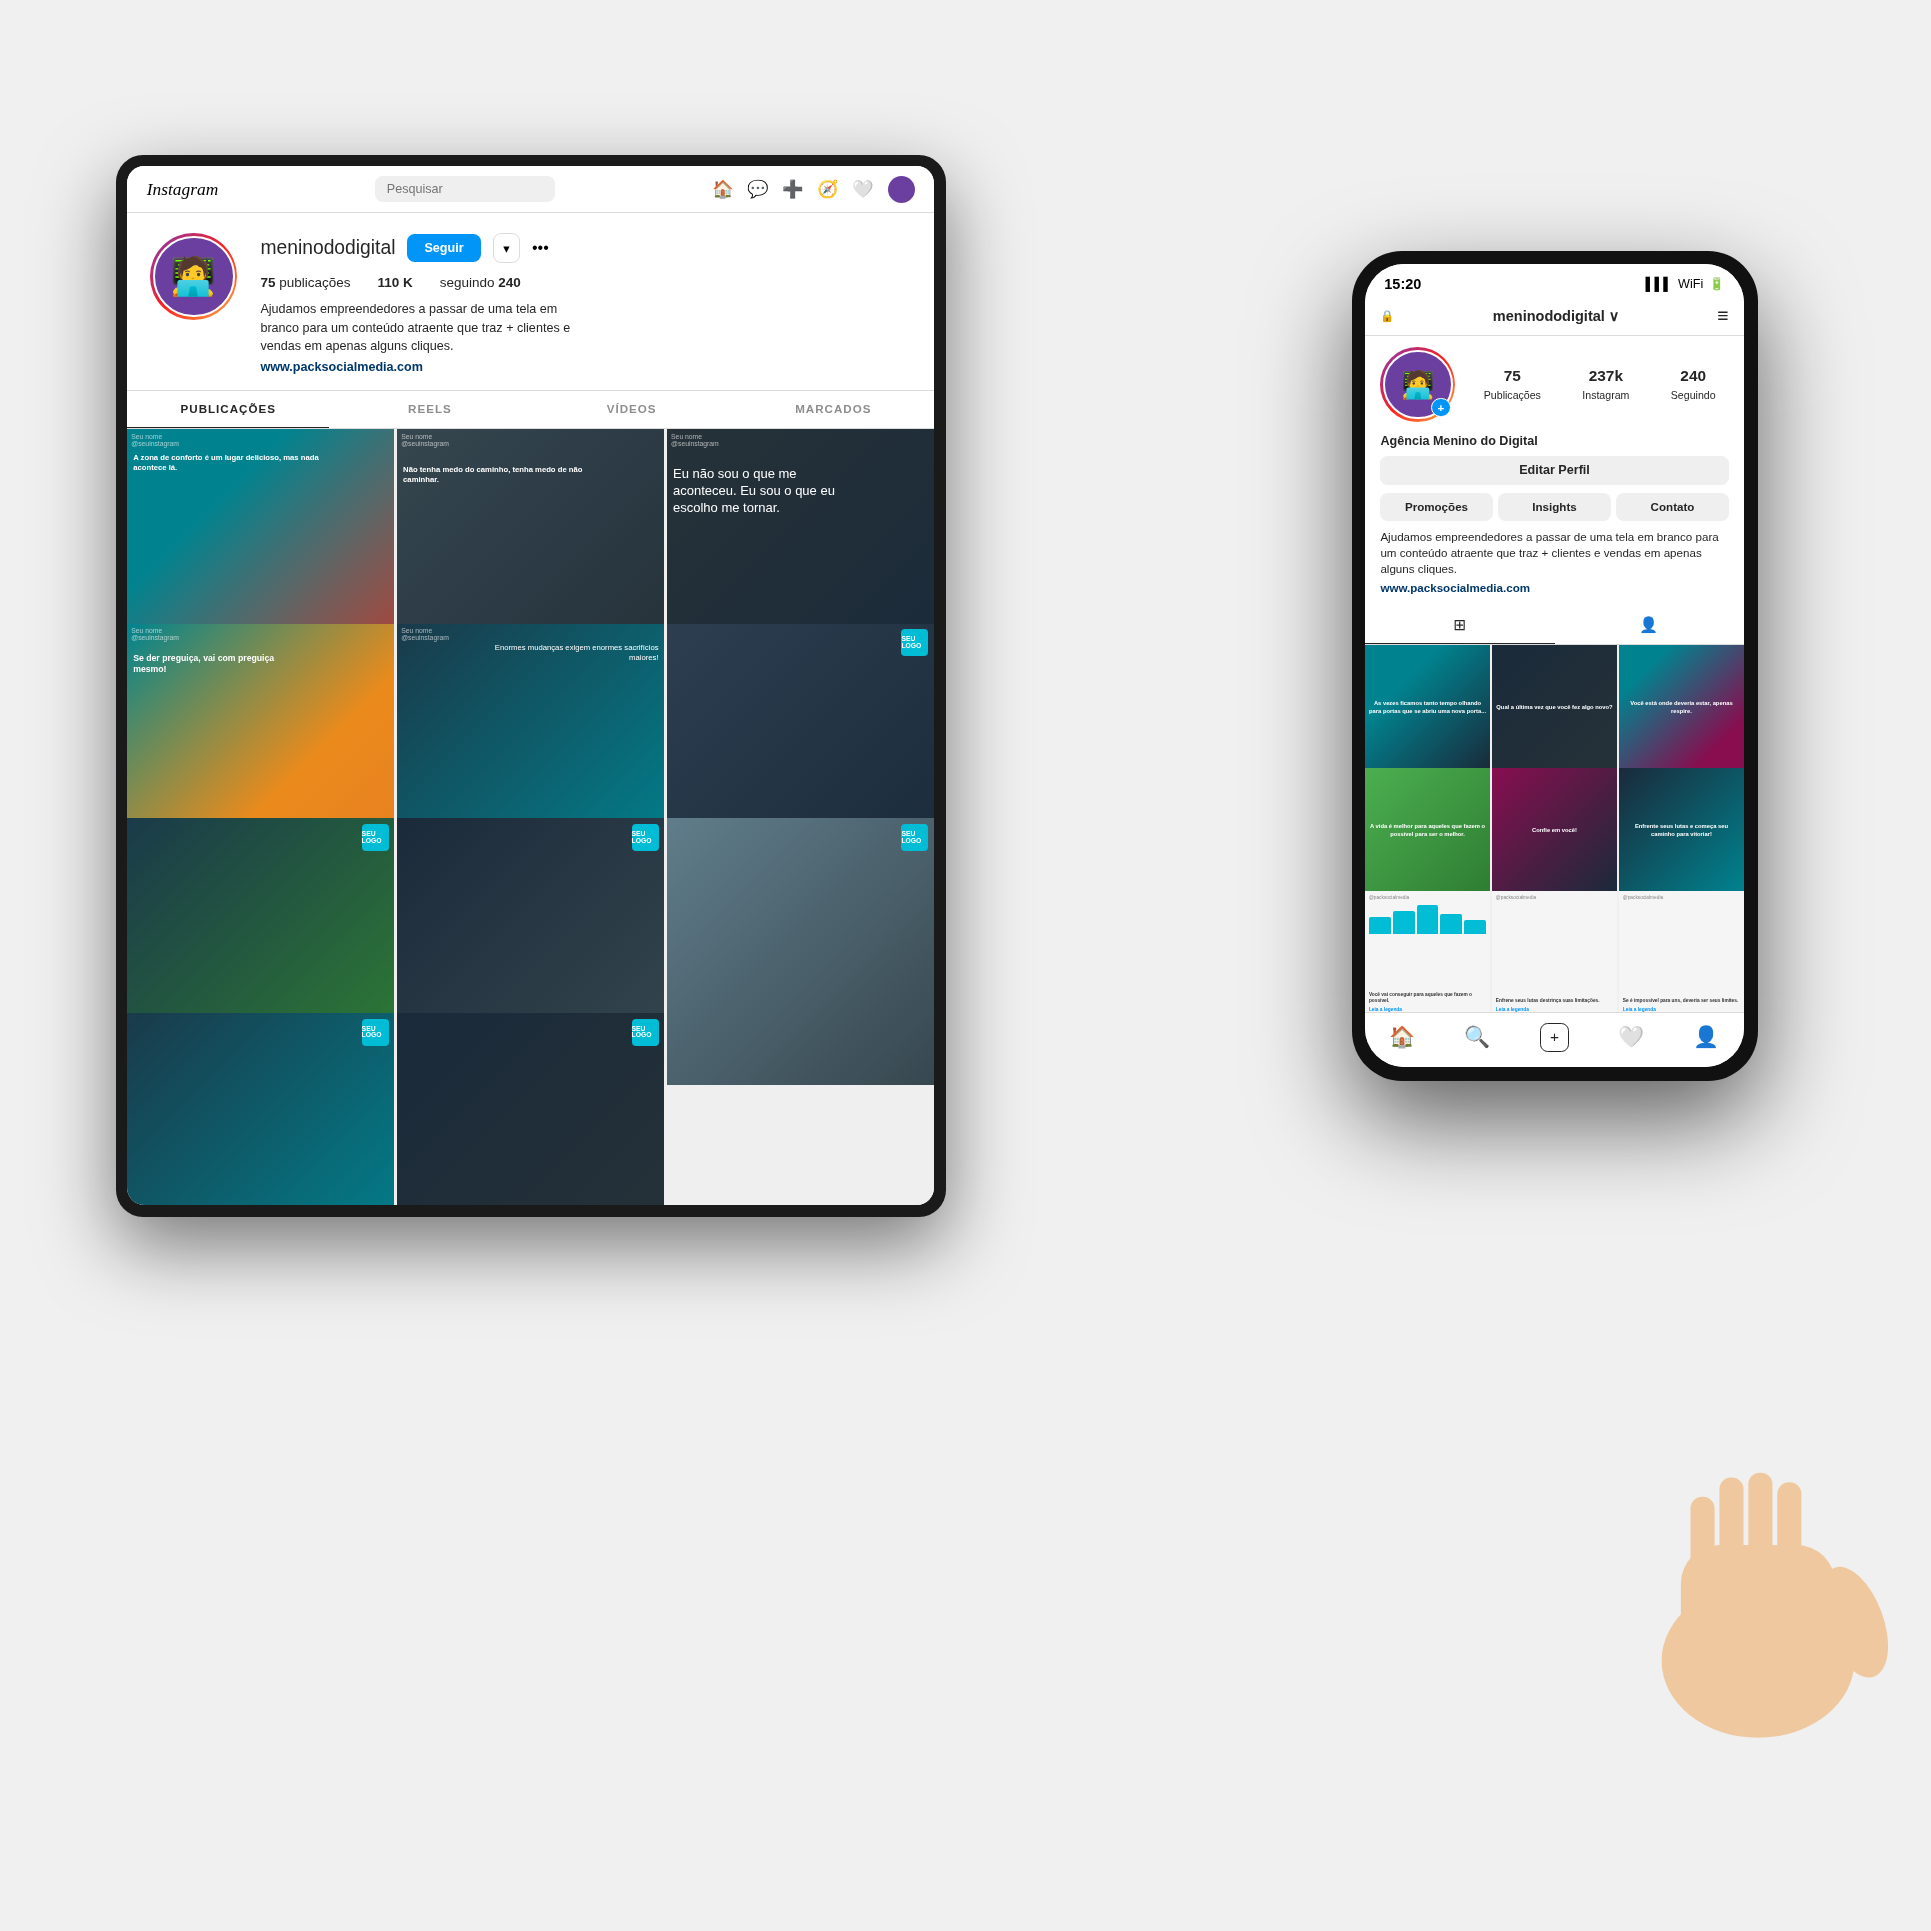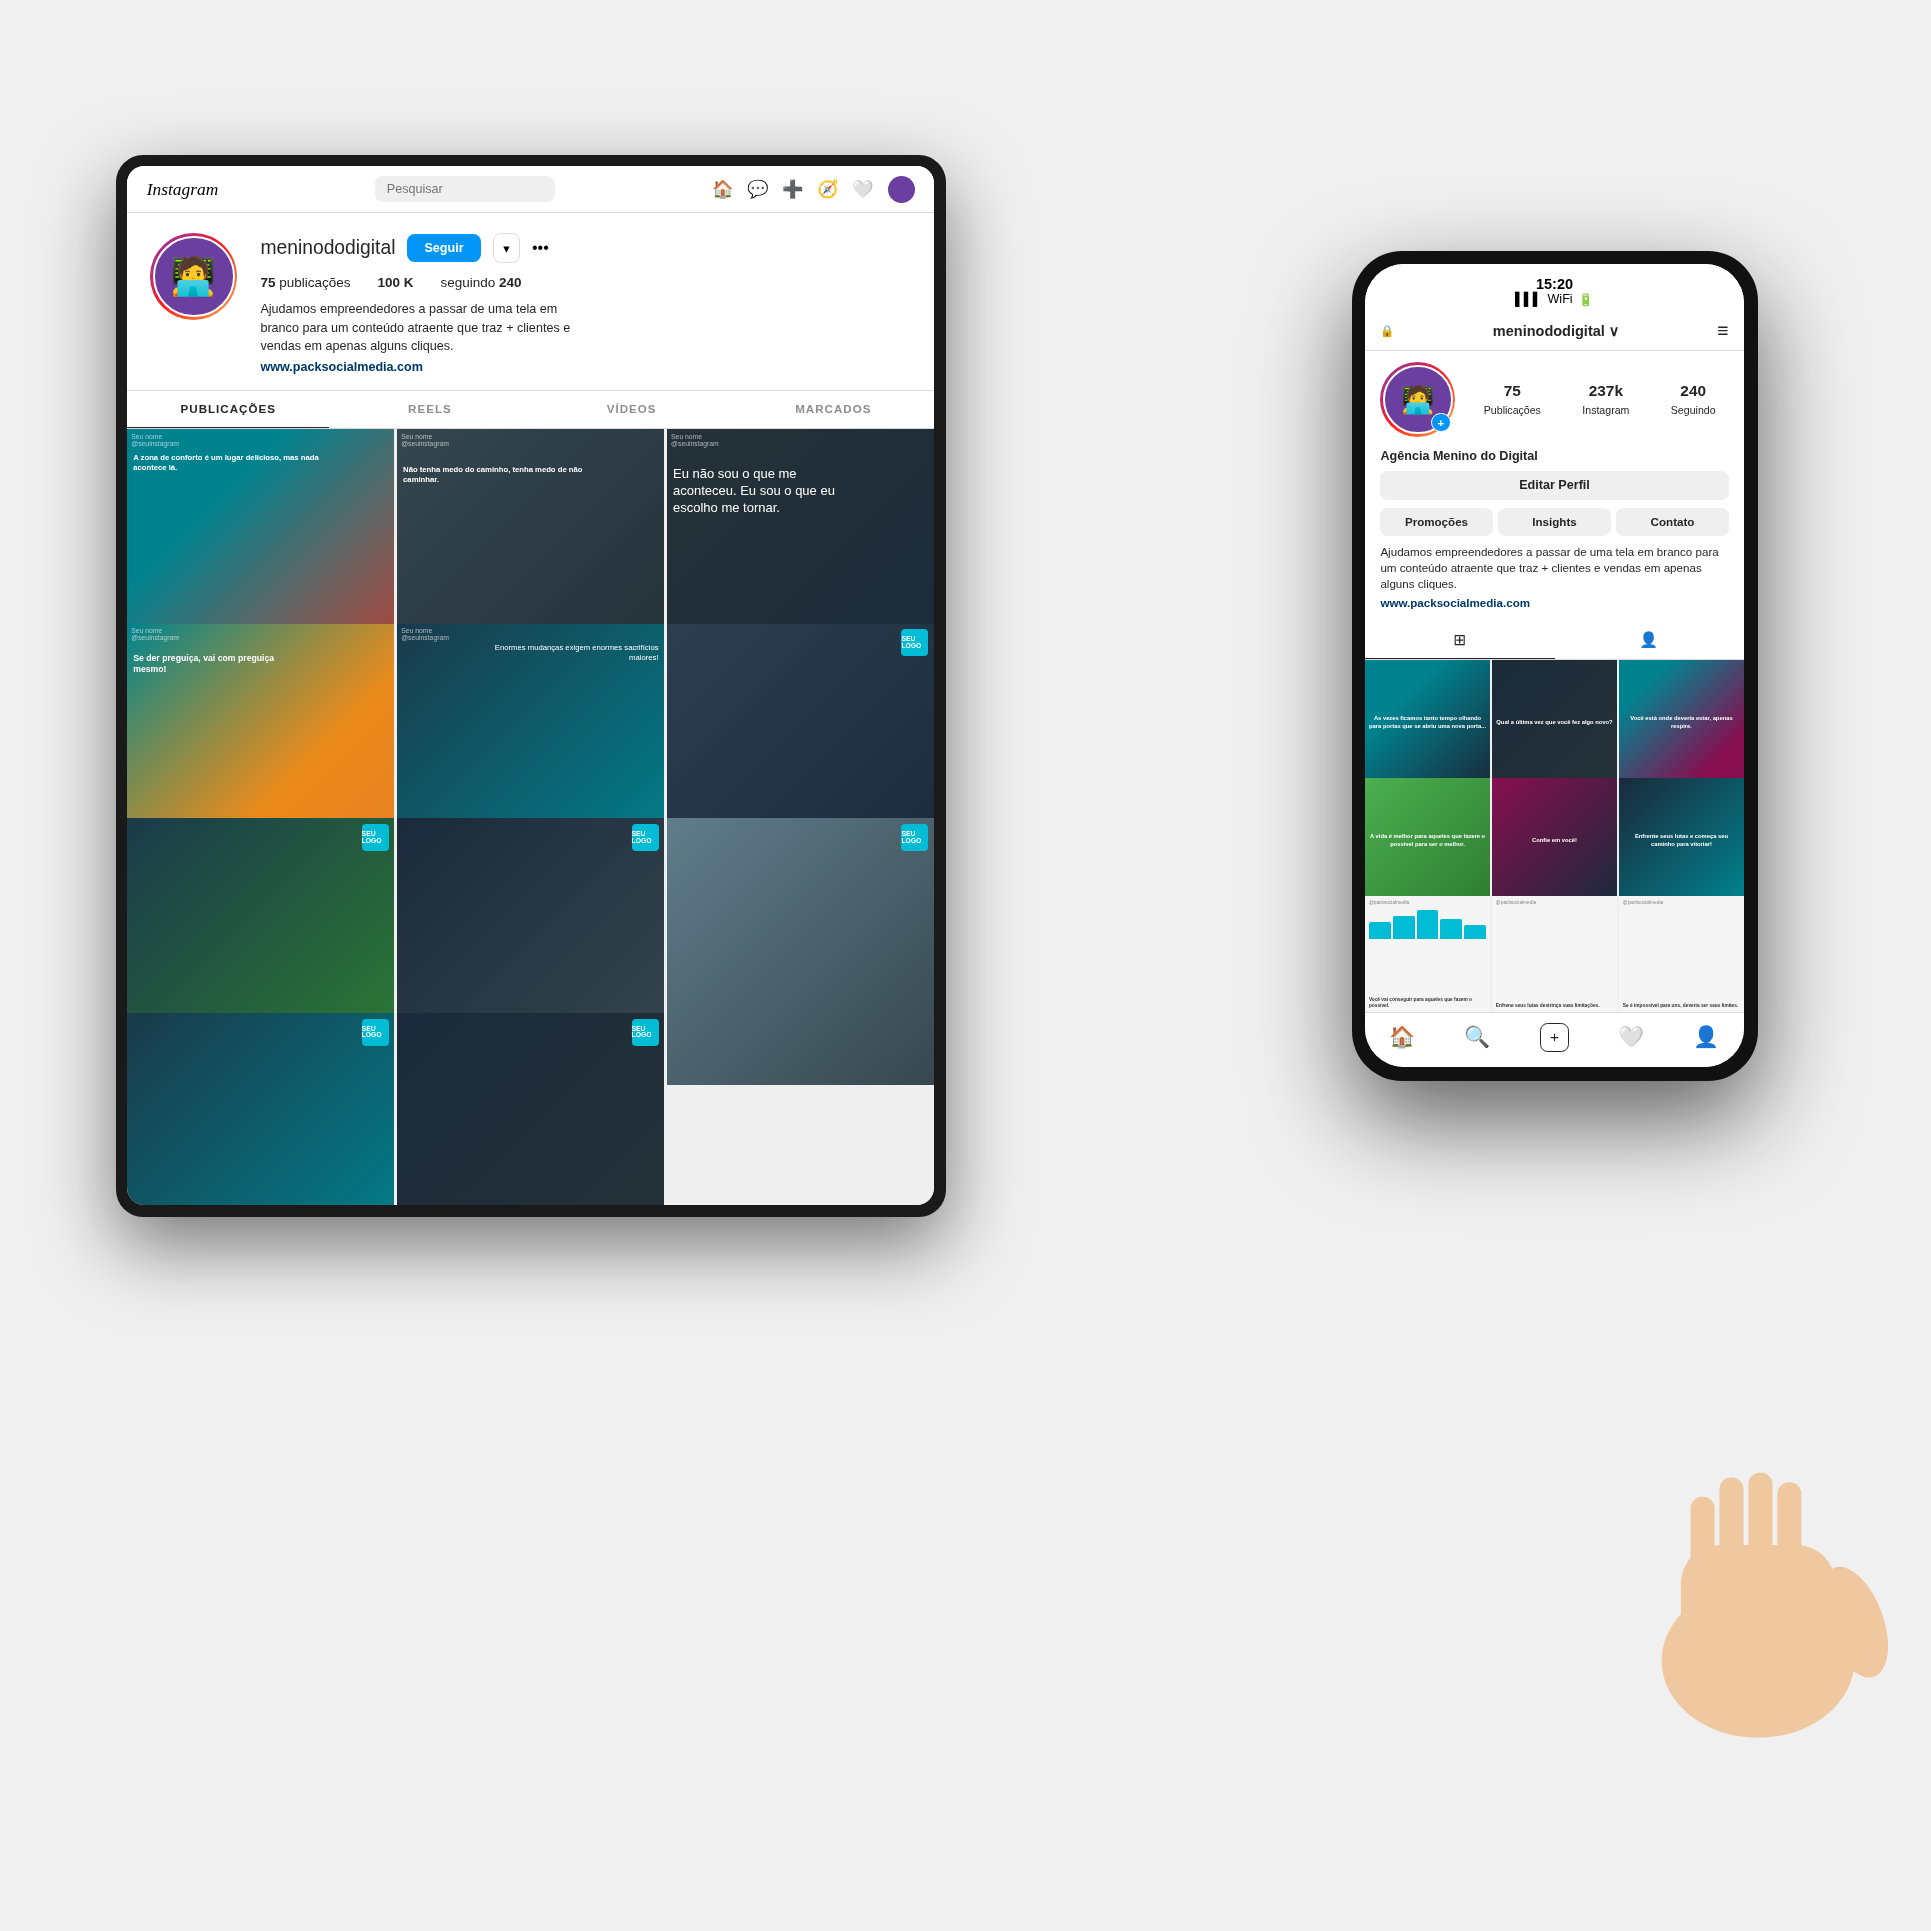--- a/index.html
+++ b/index.html
@@ -249,21 +249,20 @@
     }
 
     
     .phone-status {
       background: white;
       padding: 11.6px 19.3px 5.8px;
       display: flex;
       align-items: center;
       justify-content: space-between;
       flex-shrink: 0;
-      flex-direction: column;
     }
 
     .phone-time {
       font-size: 14.5px;
       font-weight: 700;
       color: #000;
     }
 
     .phone-status-icons {
       display: flex;
@@ -552,21 +551,21 @@
         </div>
         <div class="tablet-profile-info">
           <div class="tablet-profile-header">
             <span class="tablet-username">meninododigital</span>
             <button class="tablet-follow-btn">Seguir</button>
             <button class="tablet-more-btn">▾</button>
             <span>•••</span>
           </div>
           <div class="tablet-stats">
             <span class="tablet-stat"><strong>75</strong> publicações</span>
-            <span class="tablet-stat"><strong>100 K</strong></span>
+            <span class="tablet-stat"><strong>110 K</strong></span>
             <span class="tablet-stat">seguindo <strong>240</strong></span>
           </div>
           <div class="tablet-bio">Ajudamos empreendedores a passar de uma tela em branco para um conteúdo atraente que traz + clientes e vendas em apenas alguns cliques.</div>
           <div class="tablet-link">www.packsocialmedia.com</div>
         </div>
       </div>
 
       <div class="tablet-tabs">
         <div class="tablet-tab active">PUBLICAÇÕES</div>
         <div class="tablet-tab">REELS</div>

